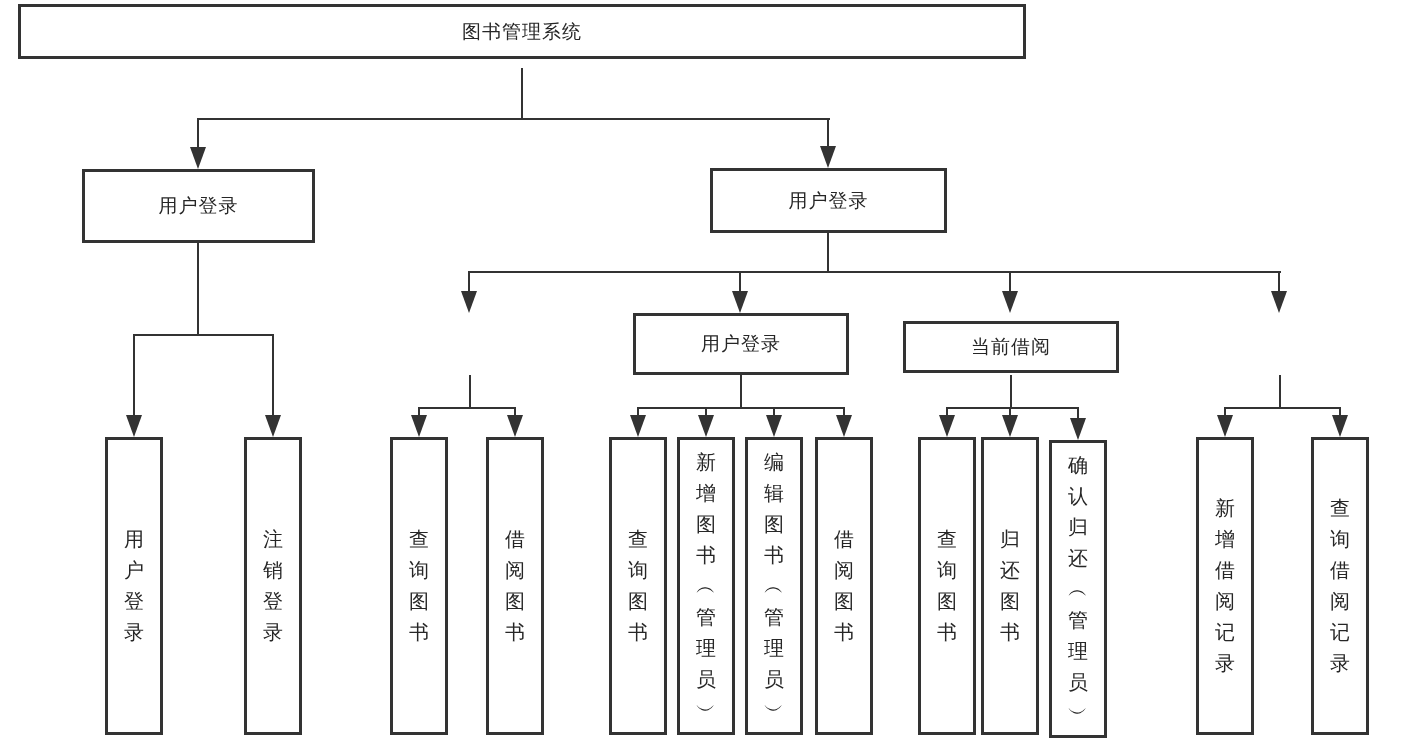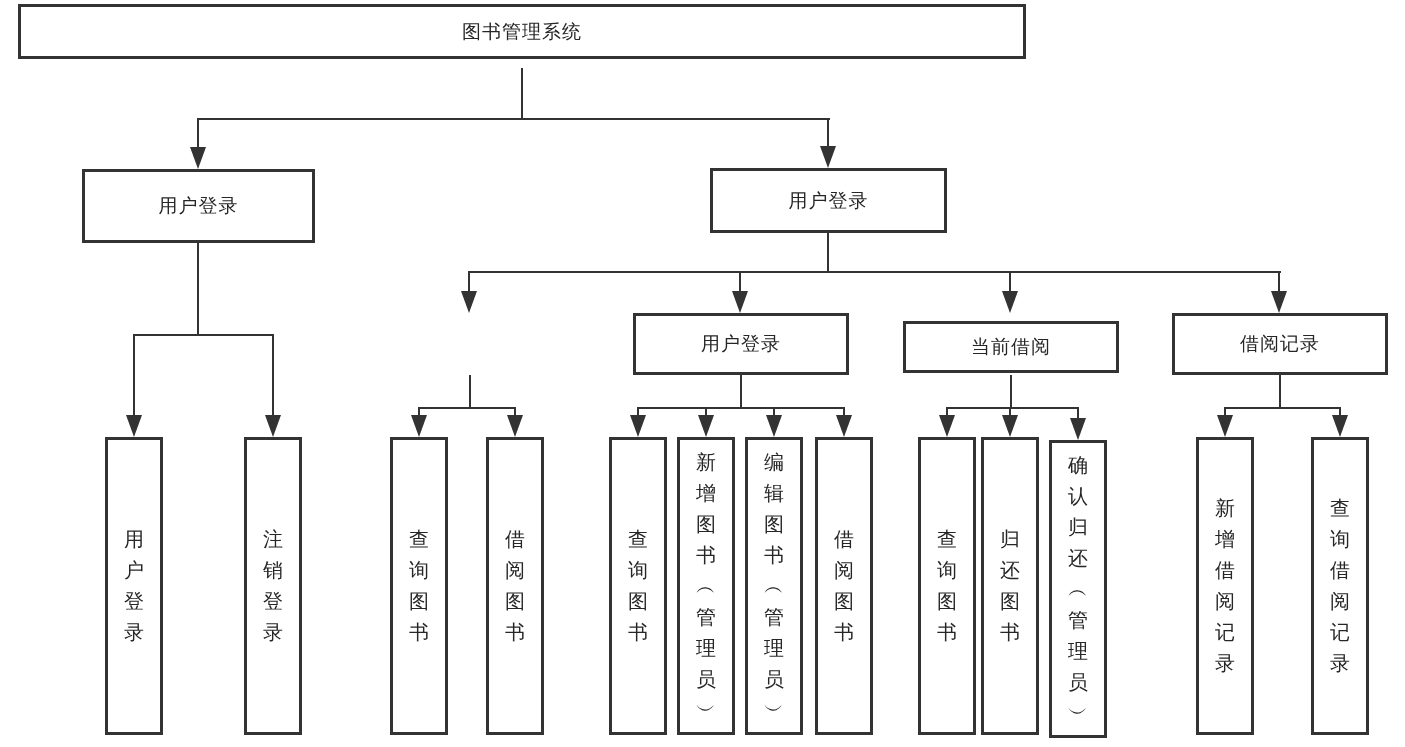--- a/index.html
+++ b/index.html
@@ -77,23 +77,20 @@
   </div>
   <div class="box" style="left:710px; top:168px; width:237px; height:65px;">
     <span class="hlabel">用户登录</span>
   </div>
 
   <div class="box" style="left:633px; top:313px; width:216px; height:62px;">
     <span class="hlabel">用户登录</span>
   </div>
   <div class="box" style="left:903px; top:313px; width:216px; height:52px;margin-top:8px;">
     <span class="hlabel">当前借阅</span>
-  </div>
-  <div class="box" style="left:1172px; top:313px; width:216px; height:62px;">
-    <span class="hlabel">借阅记录</span>
   </div>
 
   <div class="box" style="left:105px; top:437px; width:58px; height:298px;">
     <span class="vtext">用
 户
 登
 录</span>
   </div>
   <div class="box" style="left:244px; top:437px; width:58px; height:298px;">
     <span class="vtext">注

